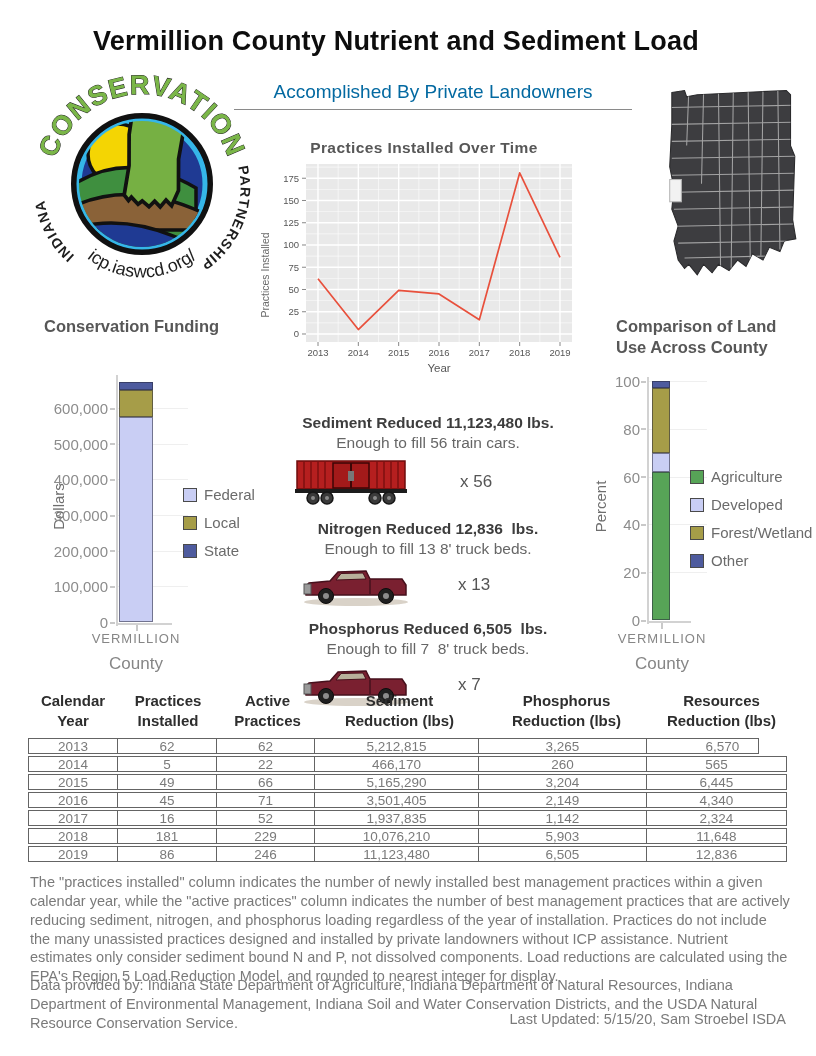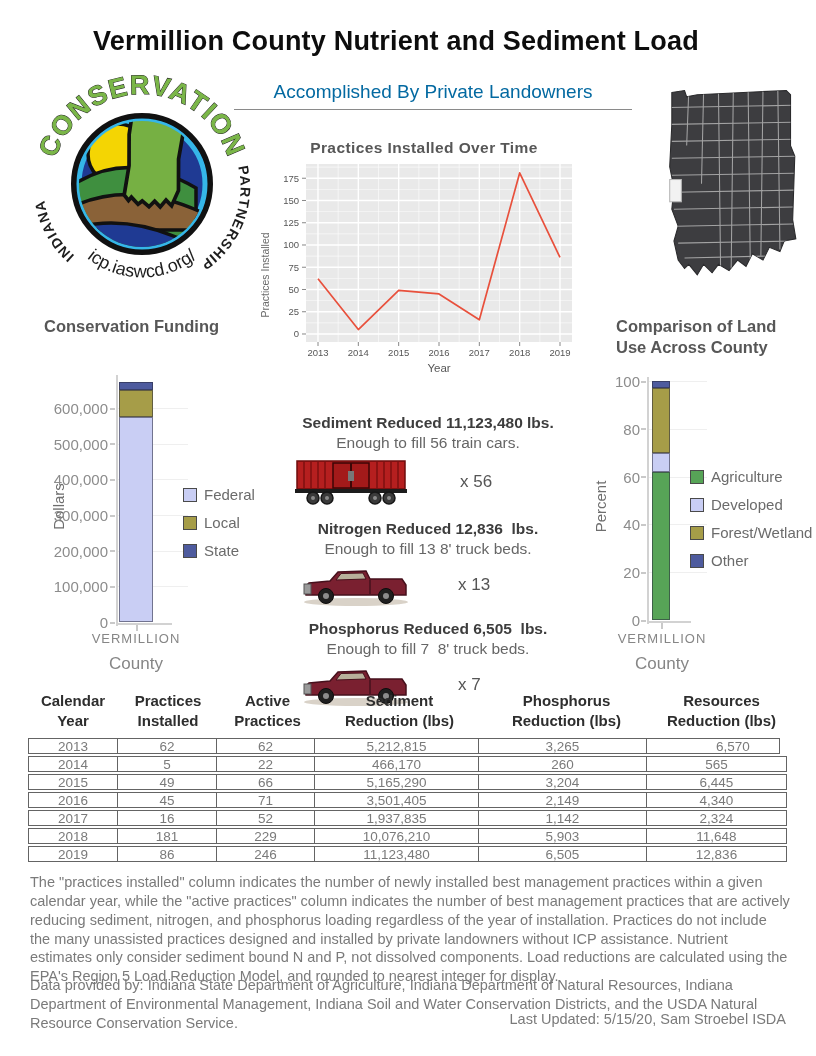--- a/index.html
+++ b/index.html
@@ -402,21 +402,21 @@
         <div>Reduction (lbs)</div>
       </div>
     </div>
   <div id="tableBody">
       <div class="trow">
         <div class="tcell" style="width: 90px;">2013</div>
         <div class="tcell" style="width: 100px;">62</div>
         <div class="tcell" style="width: 99px;">62</div>
         <div class="tcell" style="width: 165px;">5,212,815</div>
         <div class="tcell" style="width: 169px;">3,265</div>
-        <div class="tcell" style="width: 134px; padding-left: 40px;">6,570</div>
+        <div class="tcell" style="width: 113px; padding-left: 40px;">6,570</div>
       </div>
       <div class="trow">
         <div class="tcell" style="width: 90px;">2014</div>
         <div class="tcell" style="width: 100px;">5</div>
         <div class="tcell" style="width: 99px;">22</div>
         <div class="tcell" style="width: 165px;">466,170</div>
         <div class="tcell" style="width: 169px;">260</div>
         <div class="tcell" style="width: 141px;">565</div>
       </div>
       <div class="trow">

